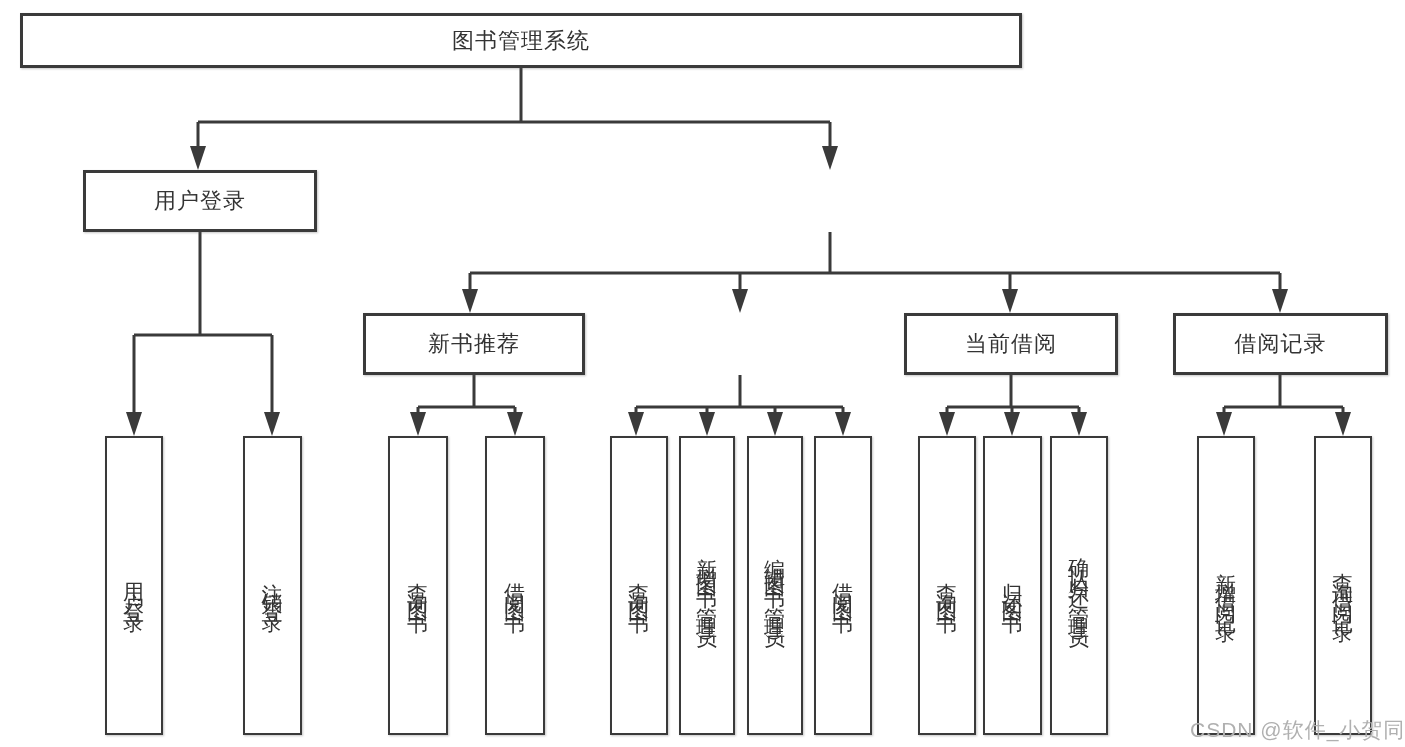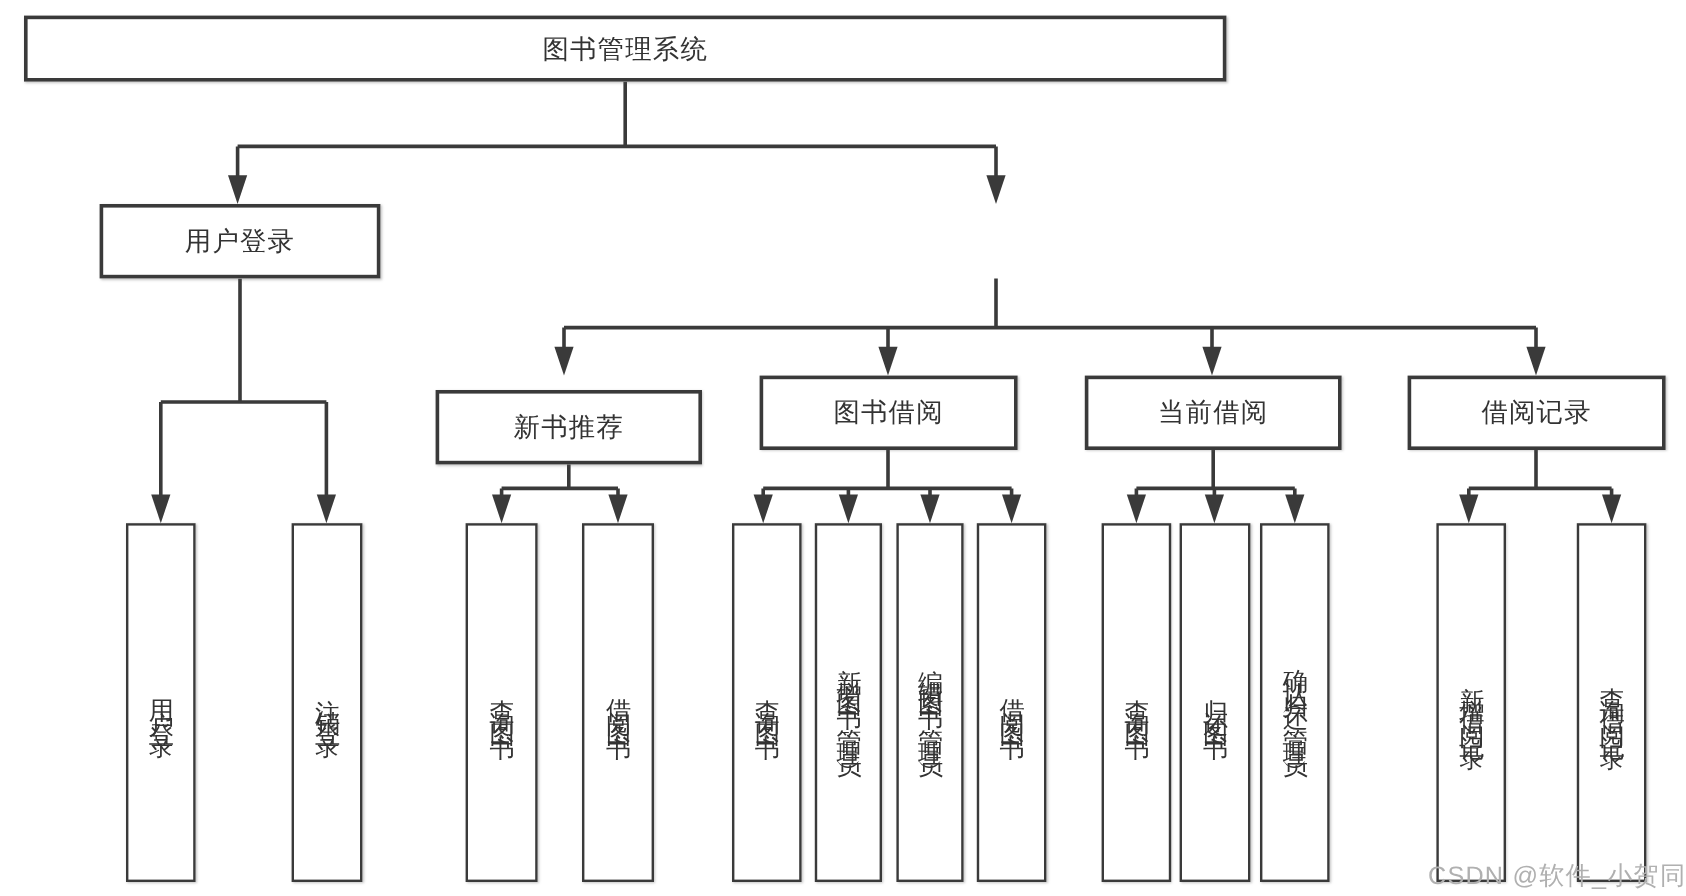--- a/index.html
+++ b/index.html
@@ -96,22 +96,21 @@
       <path d="M1280 375 V407 M1224 407 H1343 M1224 407 V418 M1343 407 V418"></path>
     </g>
     <polygon fill="currentColor" points="1216,412 1232,412 1224,436"></polygon>
     <polygon fill="currentColor" points="1335,412 1351,412 1343,436"></polygon>
   </svg>
 
   <div class="box hbox" style="left:20px; top:13px; width:1002px; height:55px;">图书管理系统</div>
 
   <div class="box hbox" style="left:83px; top:170px; width:234px; height:62px;">用户登录</div>
 
-  <div class="box hbox" style="left:363px; top:313px; width:222px; height:62px;margin-top:12px;">新书推荐</div>
-  <div class="box hbox" style="left:633px; top:313px; width:215px; height:62px;">图书借阅</div>
+  <div class="box hbox" style="left:363px; top:313px; width:222px; height:62px;">新书推荐</div>
   <div class="box hbox" style="left:1173px; top:313px; width:215px; height:62px;">借阅记录</div>
   <div class="box hbox" style="left:904px; top:313px; width:214px; height:62px;">当前借阅</div>
 
   <div class="box vbox" style="left:105px; top:436px; width:58px; height:299px;">用户登录</div>
   <div class="box vbox" style="left:243px; top:436px; width:59px; height:299px;">注销登录</div>
 
   <div class="box vbox" style="left:388px; top:436px; width:60px; height:299px;">查询图书</div>
   <div class="box vbox" style="left:485px; top:436px; width:60px; height:299px;">借阅图书</div>
 
   <div class="box vbox" style="left:610px; top:436px; width:58px; height:299px;">查询图书</div>

